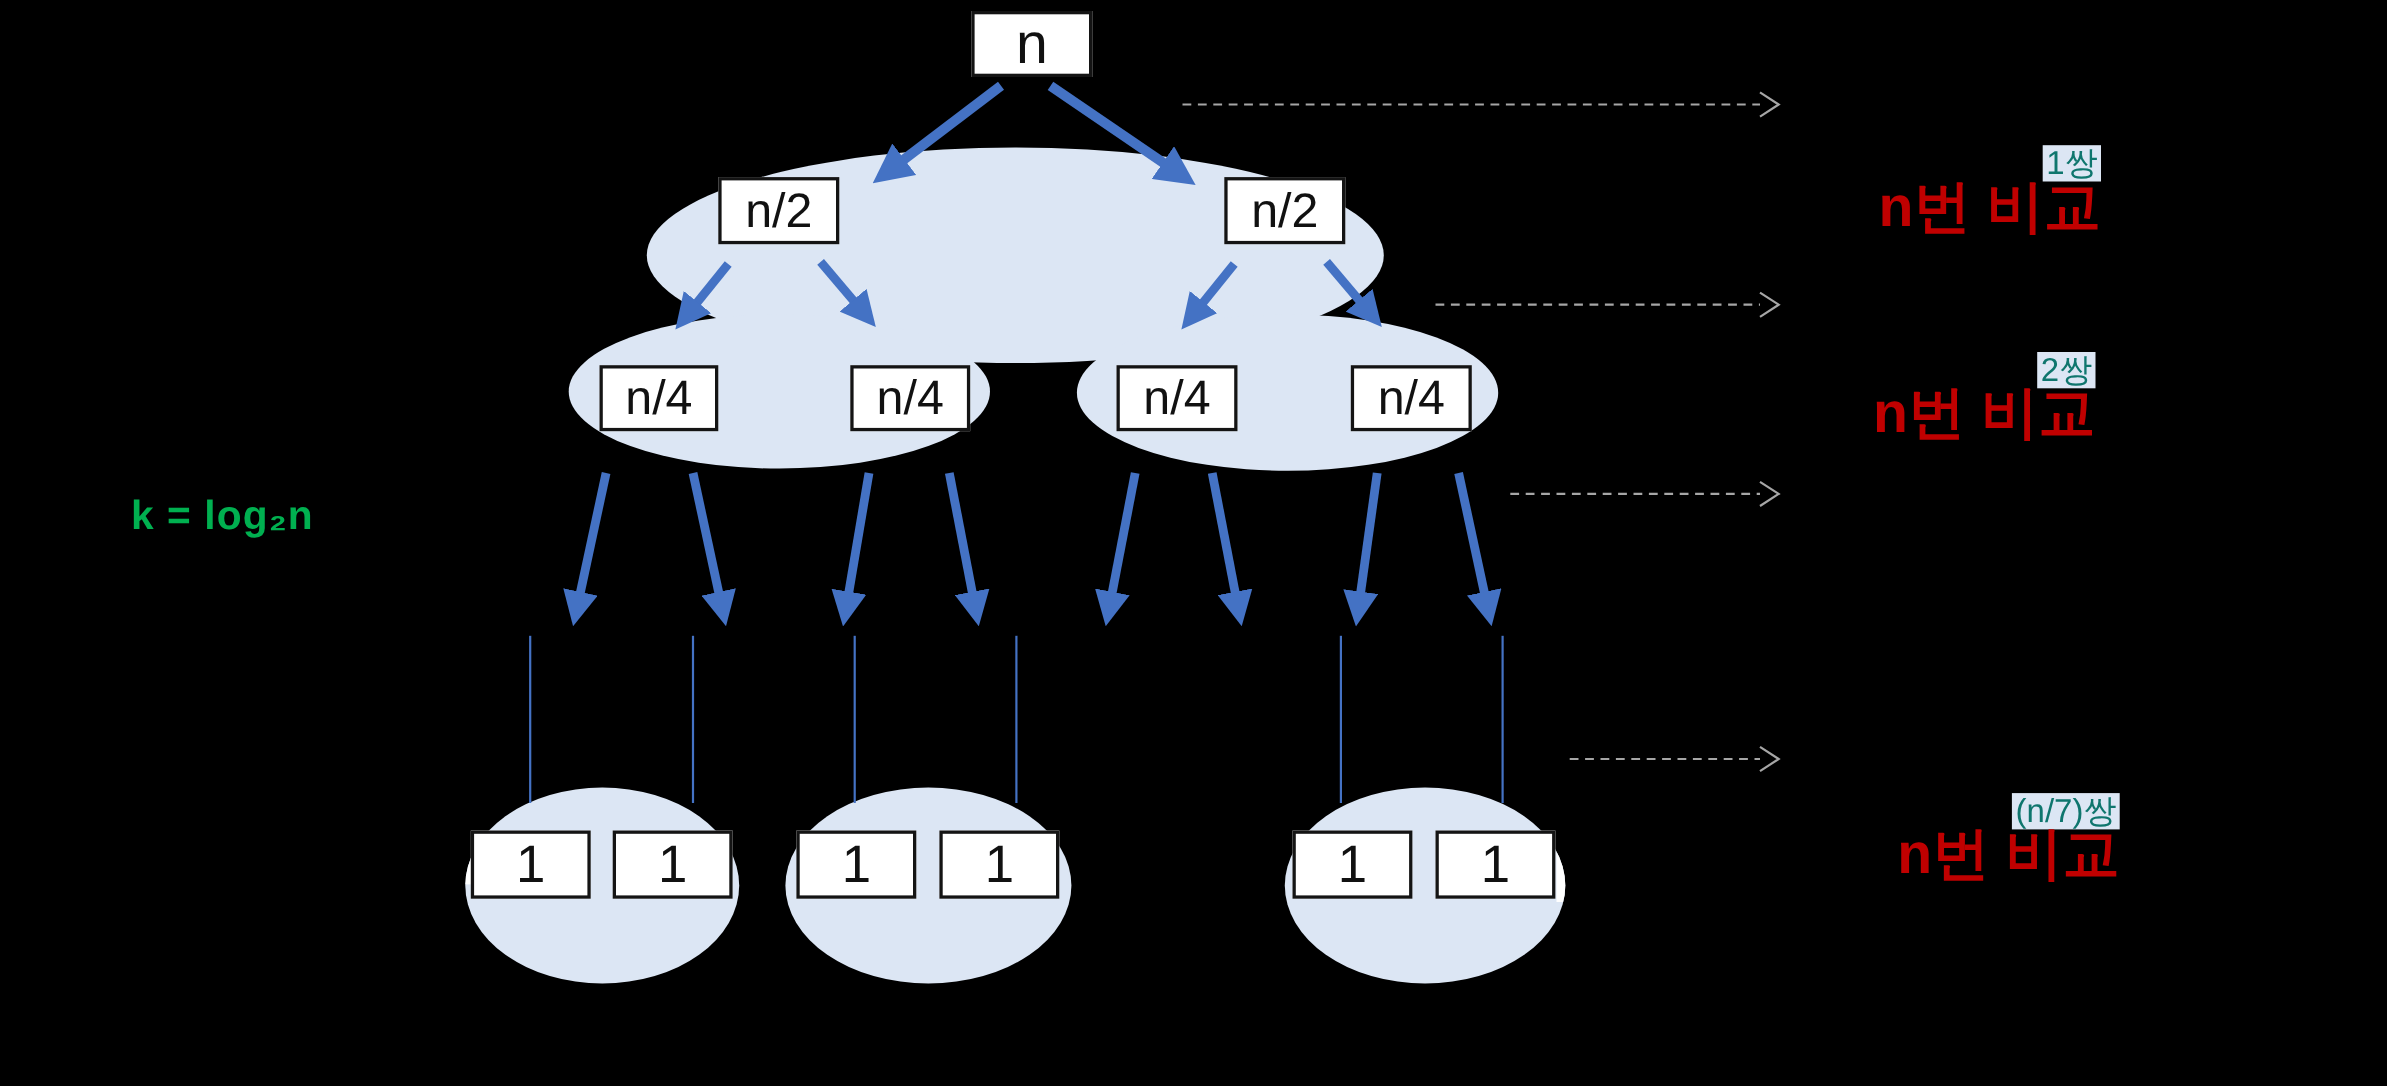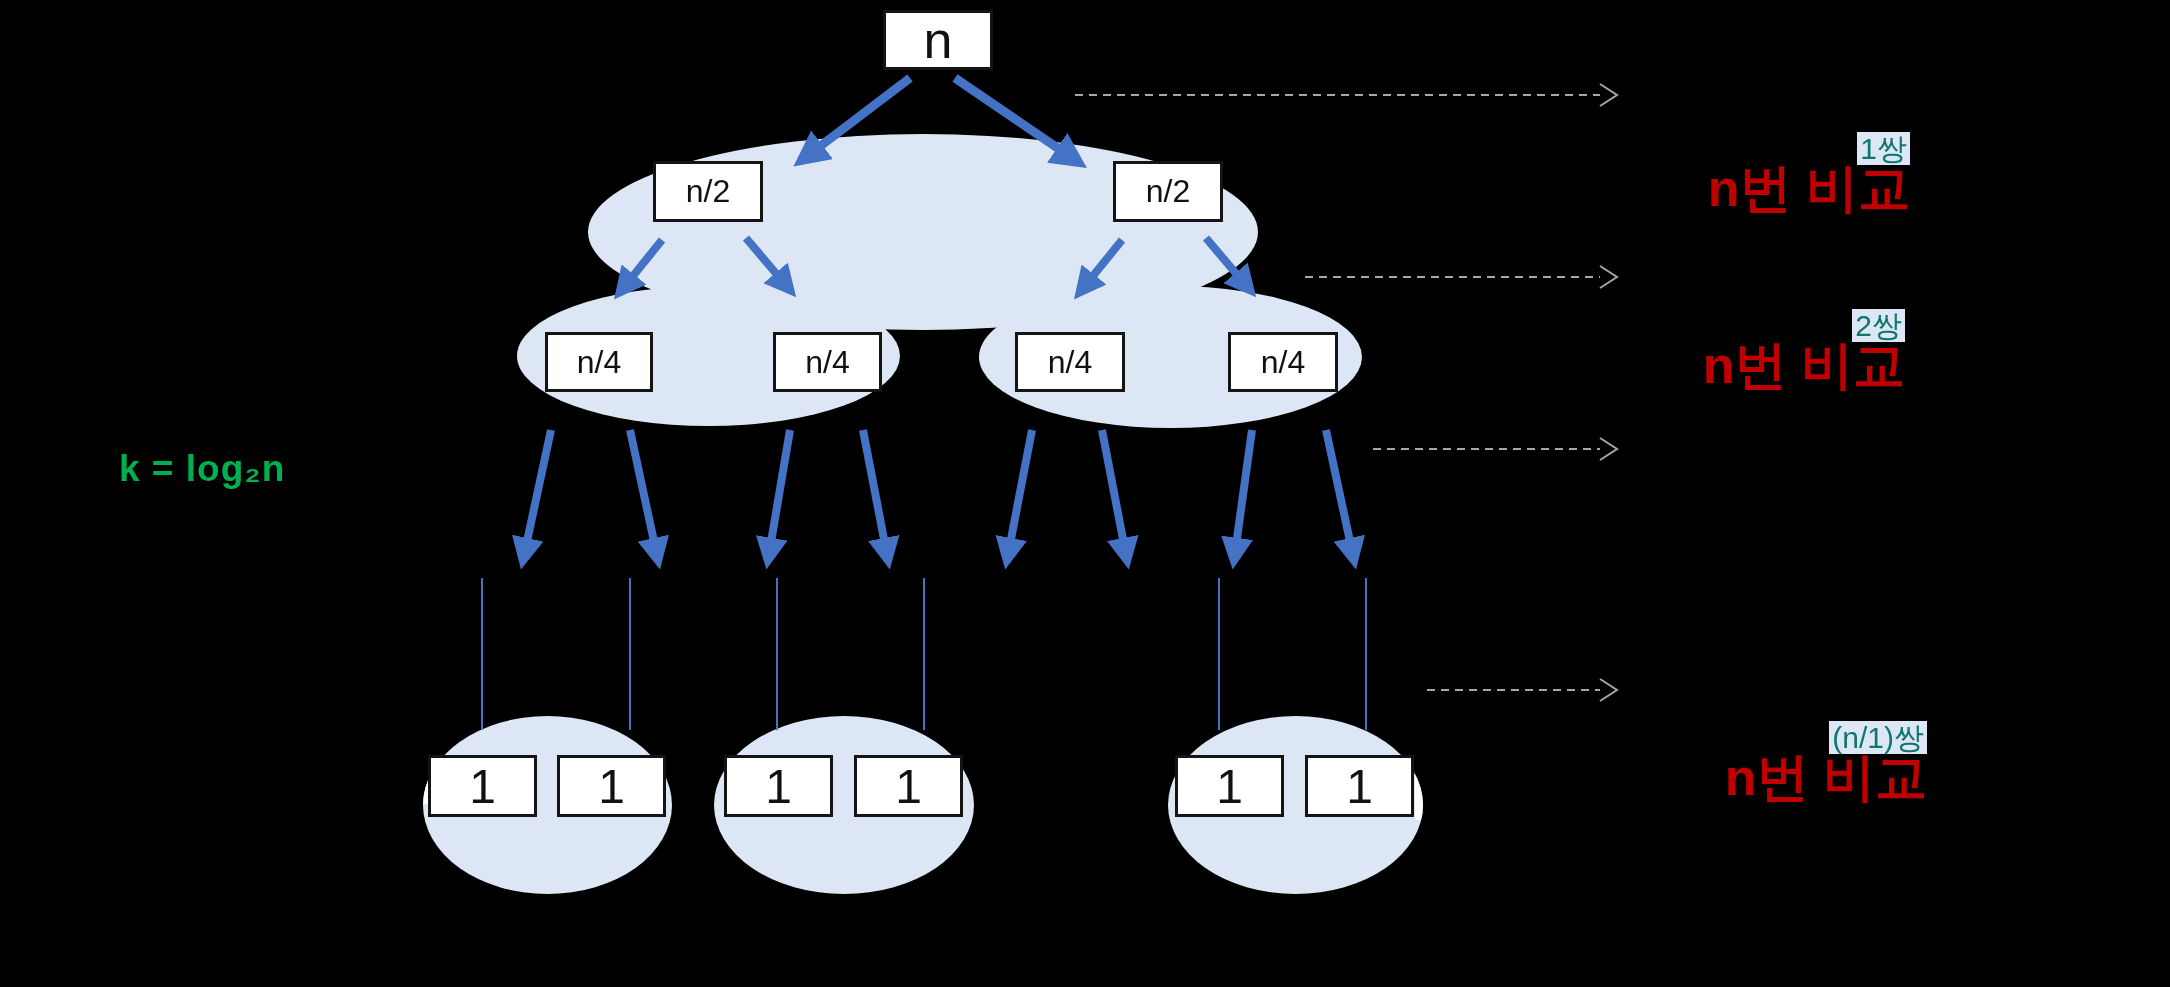--- a/index.html
+++ b/index.html
@@ -2,33 +2,33 @@
 <html><head>
 <meta charset="utf-8">
 <style>
   html,body{margin:0;padding:0;background:#000;}
   #stage{position:relative;width:2170px;height:987px;background:#000;overflow:hidden;
          font-family:"Liberation Sans","DejaVu Sans",sans-serif;}
   .ellipse{position:absolute;border-radius:50%;background:#DCE6F4;overflow:hidden;}
   .node{position:absolute;background:#fff;border:3px solid #141414;box-sizing:border-box;
         display:flex;align-items:center;justify-content:center;color:#111;}
   .node.root{font-size:52px;}
-  .node.mid{font-size:32px;}
+  .node.mid{font-size:44px;}
   .node.leaf{font-size:48px;}
   .sliver{position:absolute;background:#fff;}
   #svg-layer{position:absolute;left:0;top:0;z-index:5;pointer-events:none;}
   .layer-nodes{position:absolute;left:0;top:0;width:100%;height:100%;z-index:6;}
   .formula{position:absolute;left:87px;top:448px;color:#00B050;font-weight:bold;
            font-size:37px;letter-spacing:1px;margin-left:32px;}
   .annot{position:absolute;text-align:right;}
   .pair-label{display:inline-block;background:#DCE6F4;color:#0f766e;font-size:30px;
               line-height:33px;padding:0 3px;}
   .cmp{color:#C00000;font-weight:bold;font-size:52px;line-height:42px;white-space:nowrap;}
   #annot-1{left:1640px;top:132px;width:270px;}
-  #annot-2{left:1640px;top:309px;width:265px;}
+  #annot-2{left:1640px;top:320px;width:265px;}
   #annot-3{left:1640px;top:721px;width:287px;}
   .annot .cmp{margin-top:2px;}
 </style>
 </head>
 <body>
 
 <div id="stage">
 
   <div class="ellipse" style="left:588px;top:134px;width:670px;height:196px;"></div>
   <div class="ellipse" style="left:517px;top:286px;width:383px;height:140px;"></div>
@@ -141,18 +141,18 @@
 
     <div class="annot" id="annot-1">
       <span class="pair-label">1쌍</span>
       <div class="cmp">n번 비교</div>
     </div>
     <div class="annot" id="annot-2">
       <span class="pair-label">2쌍</span>
       <div class="cmp">n번 비교</div>
     </div>
     <div class="annot" id="annot-3">
-      <span class="pair-label">(n/1)쌍</span>
+      <span class="pair-label">(n/7)쌍</span>
       <div class="cmp">n번 비교</div>
     </div>
 
   </div>
 </div>
 
 </body></html>

